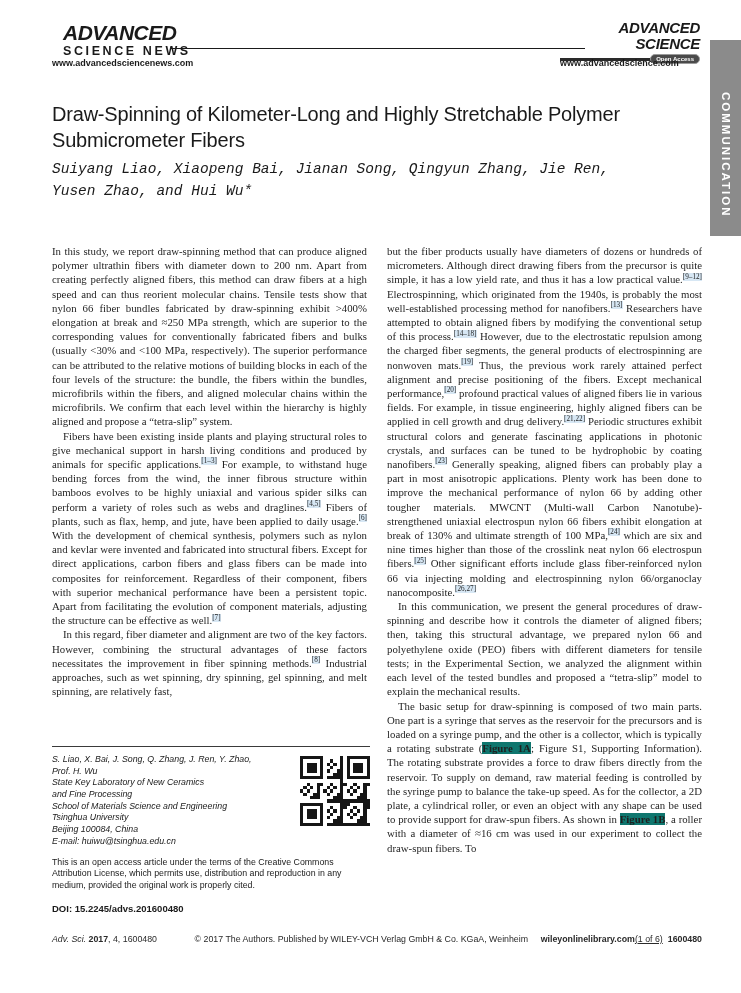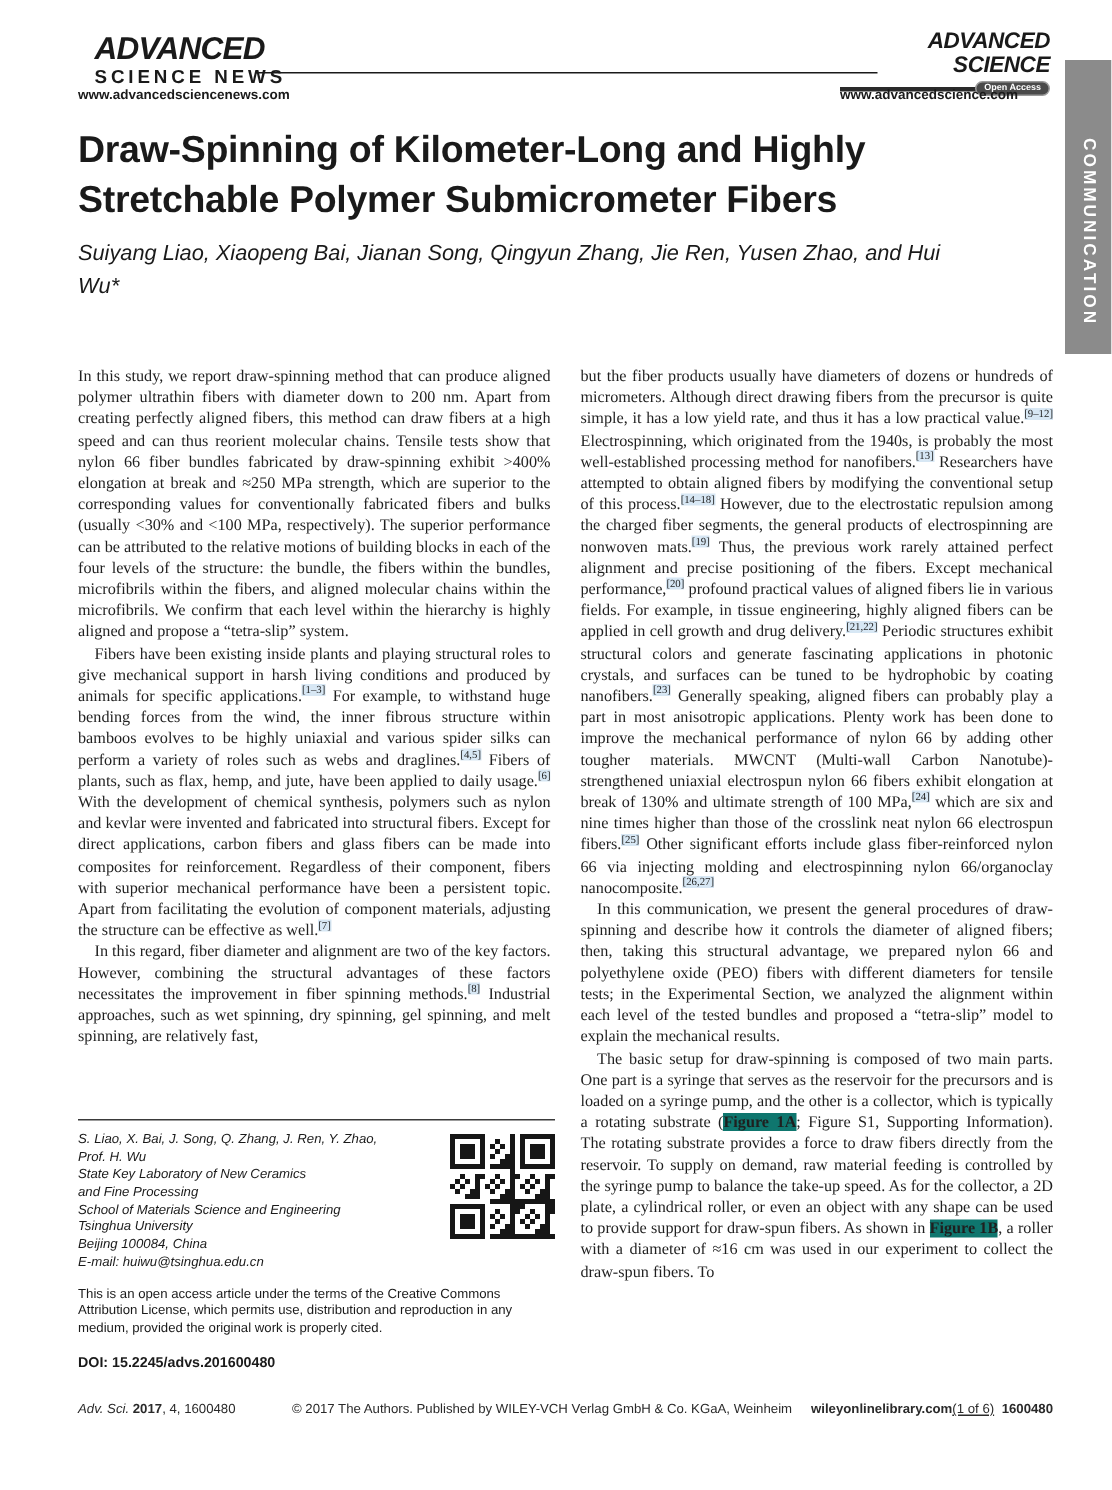--- a/index.html
+++ b/index.html
@@ -15,22 +15,22 @@
   .journal-logo .l1{font-size:15px;font-weight:bold;font-style:italic;letter-spacing:-0.3px;}
   .journal-logo .l2{font-size:15px;font-weight:bold;font-style:italic;letter-spacing:-0.3px;margin-top:1px;}
   .badge-line{display:flex;align-items:center;margin-top:3px;}
   .badge-bar{flex:1;height:3px;background:#2a2a2a;}
   .badge{background:#4a4a4a;color:#fff;font-size:6px;font-weight:bold;border-radius:6px;padding:1px 5px;margin-left:-1px;border:1px solid #9a9a9a;}
   .journal-url{position:absolute;left:560px;top:58px;width:140px;text-align:left;font-size:9px;font-weight:bold;}
   .comm-banner{position:absolute;left:710px;top:40px;width:31px;height:196px;background:#8b8b8b;}
   .comm-banner span{writing-mode:vertical-rl;color:#ffffff;font-weight:bold;font-size:11.5px;letter-spacing:2px;position:absolute;top:52px;left:50%;transform:translateX(-50%);}
 
   
-  .title{position:absolute;left:52px;top:84px;width:630px;font-size:25px;font-weight:bold;line-height:1.3;letter-spacing:-0.2px;}
-  .authors{position:absolute;left:52px;top:158px;width:590px;font-size:14.5px;font-style:italic;line-height:1.55;}
+  .title{position:absolute;left:52px;top:101px;width:630px;font-size:20px;font-weight:normal;line-height:1.3;letter-spacing:-0.2px;}
+  .authors{position:absolute;left:52px;top:158px;width:590px;font-size:14.5px;font-style:italic;line-height:1.55;font-family:Liberation Mono, monospace;}
 
   
   .columns{position:absolute;left:52px;top:244px;width:650px;display:flex;gap:20px;}
   .col{width:317px;text-align:justify;font-family:"Liberation Serif",serif;font-size:10.8px;line-height:14.2px;color:#1f1f1f;overflow:hidden;}
   #col-left{height:500px;}
   #col-right{height:684px;}
   .col p{margin:0;}
   .col p.indent{text-indent:11px;}
   sup.ref{font-size:7.2px;vertical-align:super;line-height:0;background:#d7e7f4;}
   .figlink{font-weight:bold;background:#0f766e;}

